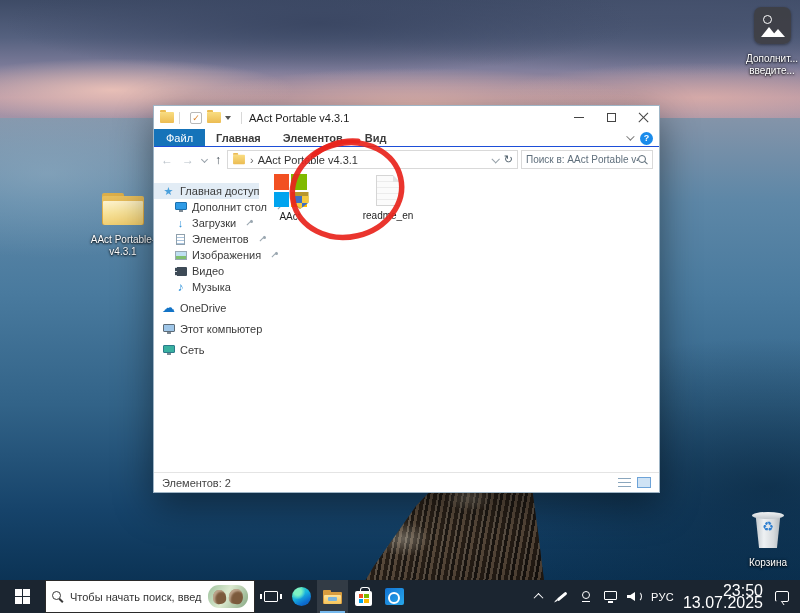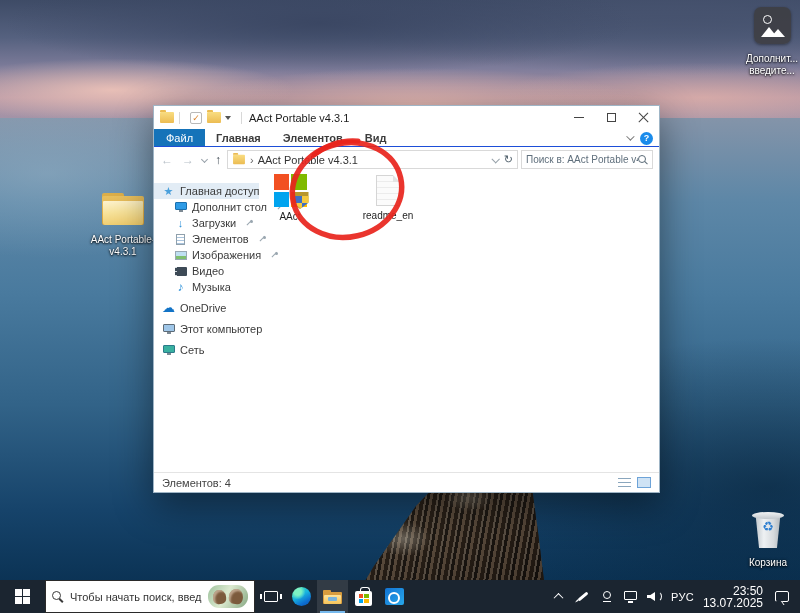--- a/index.html
+++ b/index.html
@@ -237,21 +237,21 @@
   .devusb:after { content:""; position:absolute; left:-1px; bottom:-4px; width:8px; height:1.4px; background:#fff; }
   .netmon { position:relative; width:13px; height:9px; border:1.4px solid #fff; border-radius:1px;
     margin-top:-2px; }
   .netmon:after { content:""; position:absolute; left:3px; bottom:-3.5px; width:5px; height:1.4px; background:#fff; }
   .volwrap { position:relative; width:15px; height:12px; }
   .volspk { position:absolute; left:0; top:1.5px; width:8px; height:9px; background:#fff;
     clip-path:polygon(0 32%,42% 32%,100% 0,100% 100%,42% 68%,0 68%); }
   .volarc { position:absolute; right:0; top:0; width:11px; height:11px; border:1.5px solid transparent;
     border-right-color:#fff; border-radius:50%; }
   .lang { font-size:11px; letter-spacing:.3px; }
-  .clock { font-size:12px; line-height:12px; text-align:right; }
+  .clock { font-size:16px; line-height:12px; text-align:right; }
   .bubble { position:relative; width:14px; height:11px; border:1.4px solid #fff; border-radius:2px; }
   .bubble:after { content:""; position:absolute; left:1px; bottom:-3.5px; width:5px; height:3.5px;
     background:#1b2530; border-right:1.4px solid #fff; transform:skewX(35deg); }
 </style>
 </head>
 <body>
 
 <div class="desktop">
   <div class="sky"></div>
   <div class="water"></div>
@@ -418,21 +418,21 @@
           <div class="fname">AAct</div>
         </div>
         <div class="fcell" style="left:106px;">
           <div class="txtfile"></div>
           <div class="fname">readme_en</div>
         </div>
       </div>
     </div>
 
     <div class="statusbar">
-      <span>Элементов: 4</span>
+      <span>Элементов: 2</span>
       <div class="sb-views">
         <div class="sb-list"></div>
         <div class="sb-thumb"></div>
       </div>
     </div>
 
     <svg class="annot" viewBox="0 0 126 112">
       <ellipse cx="63" cy="57" rx="55" ry="47" fill="none" stroke="#e8241c" stroke-width="5.5" stroke-linecap="round" transform="rotate(-13 63 57)" opacity="0.92"></ellipse>
       <path d="M 30 22 Q 50 6 74 8" fill="none" stroke="#e8241c" stroke-width="5" stroke-linecap="round" opacity="0.92"></path>
     </svg>

